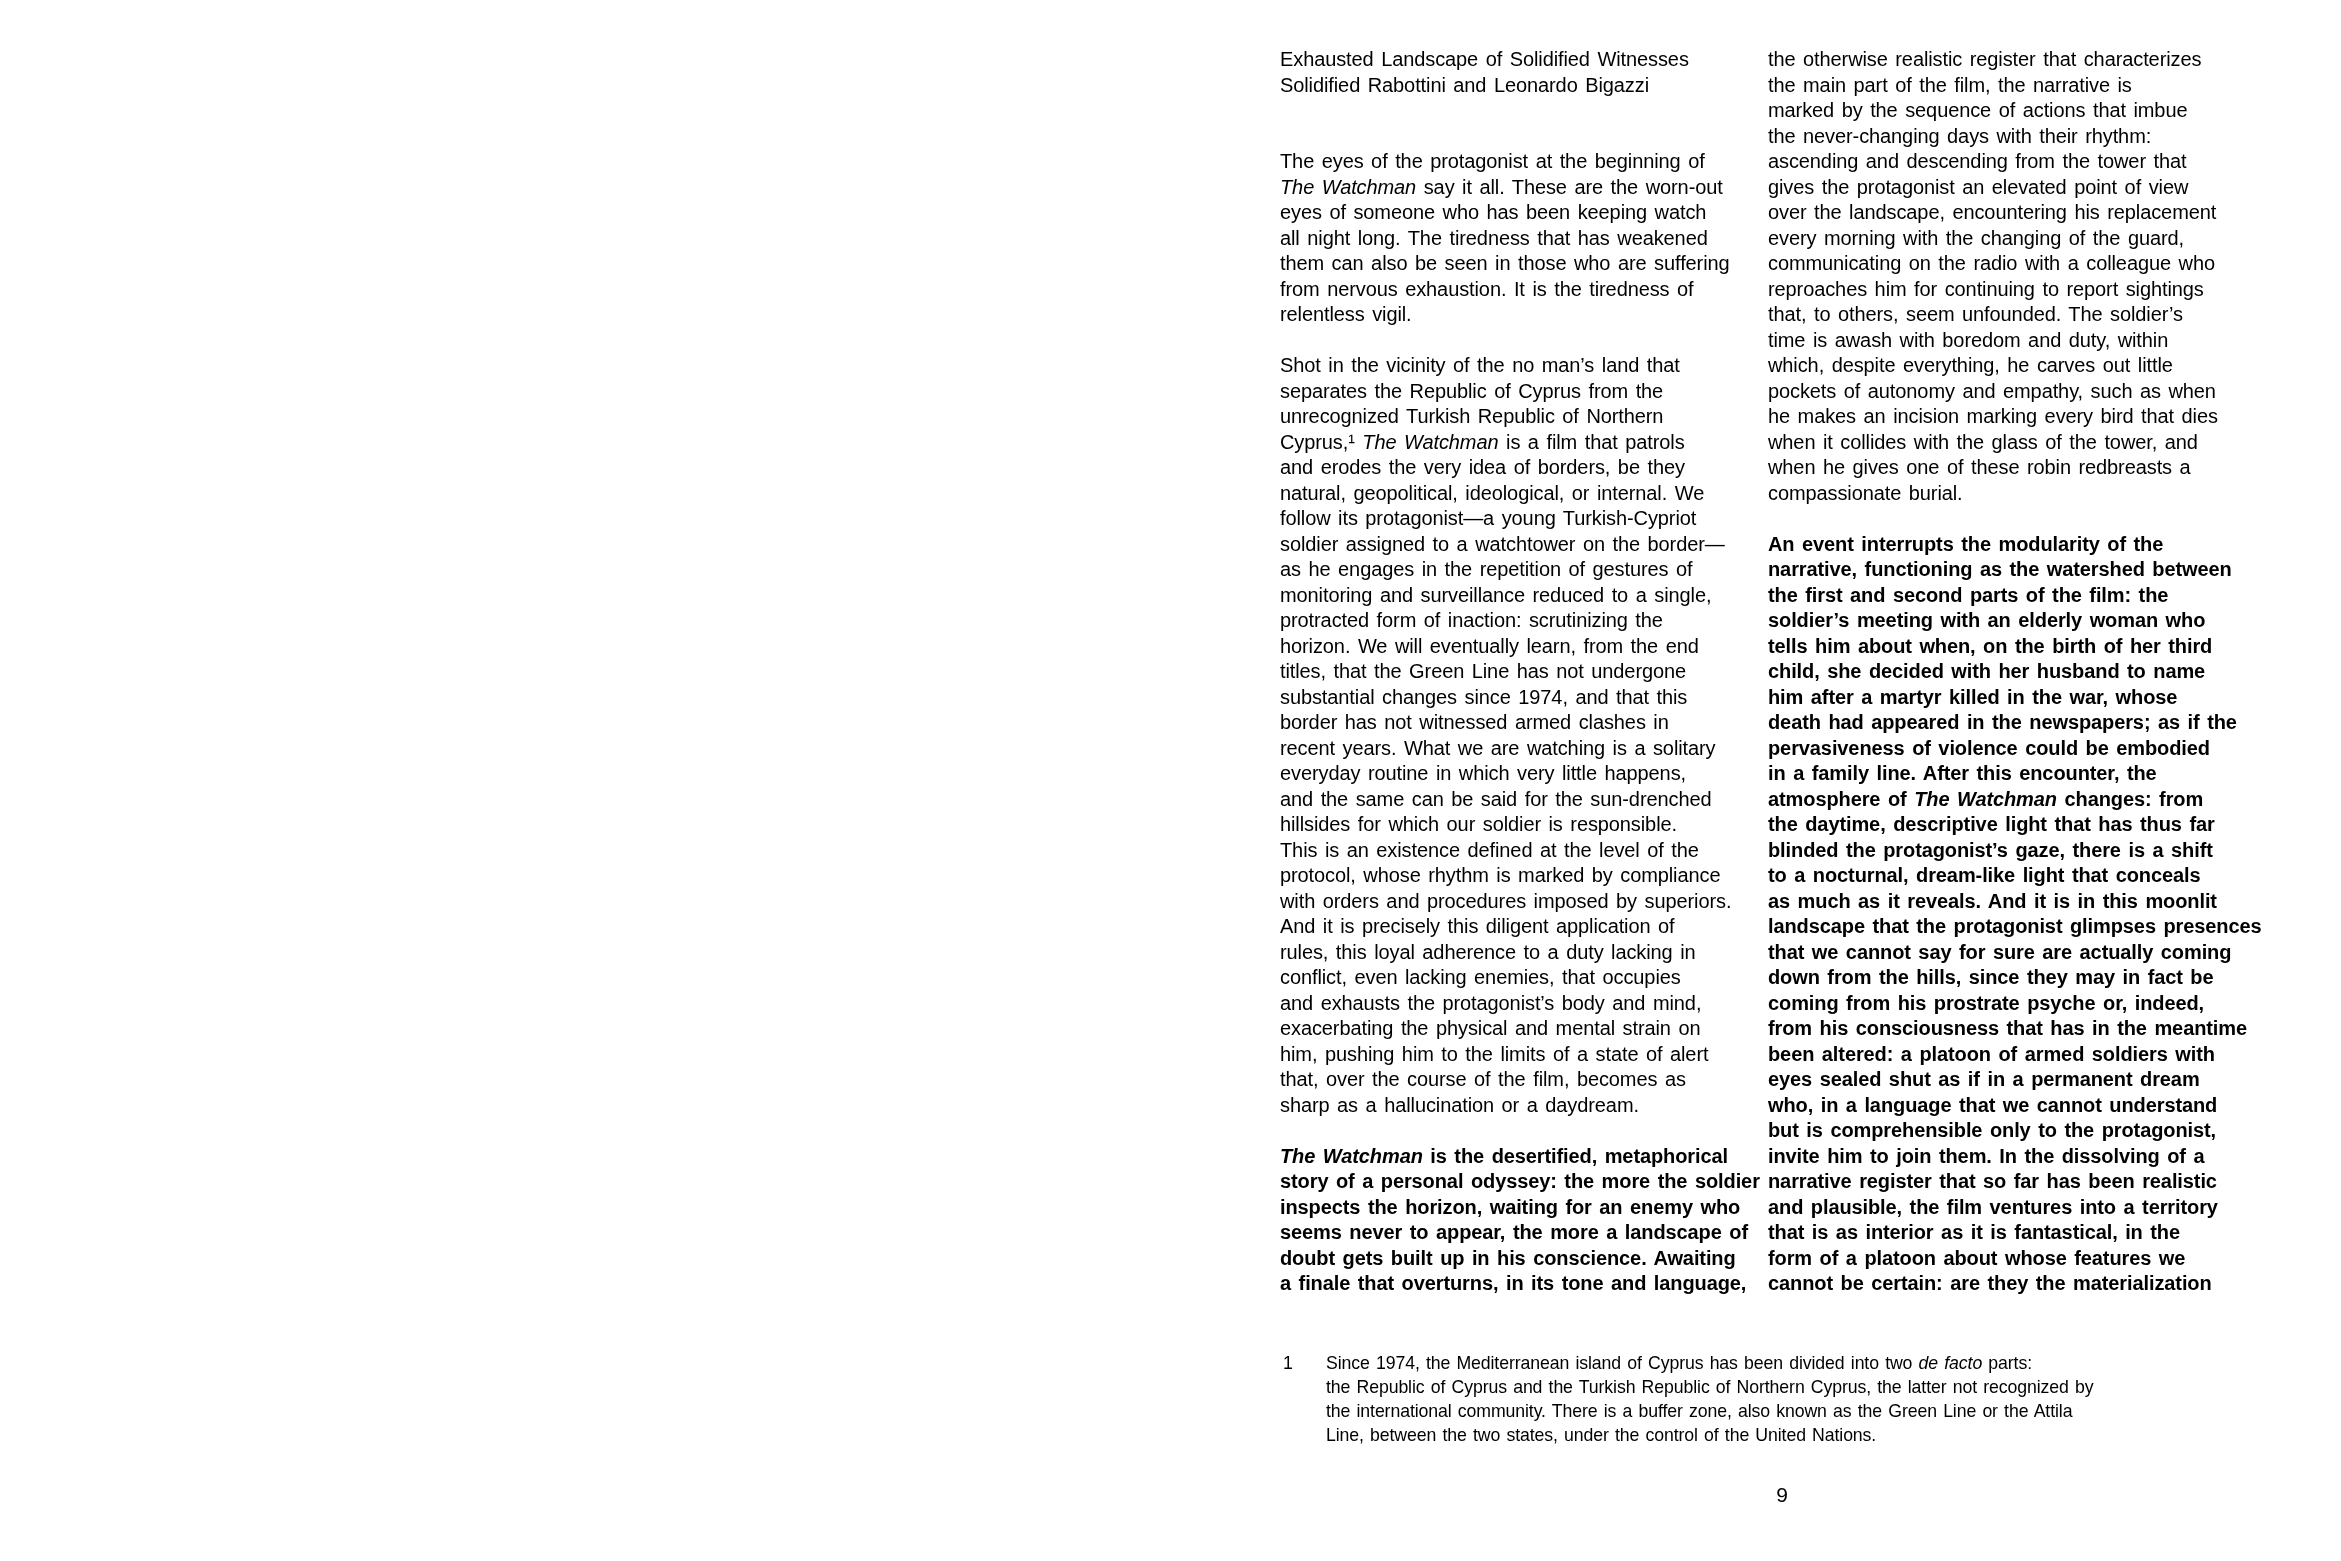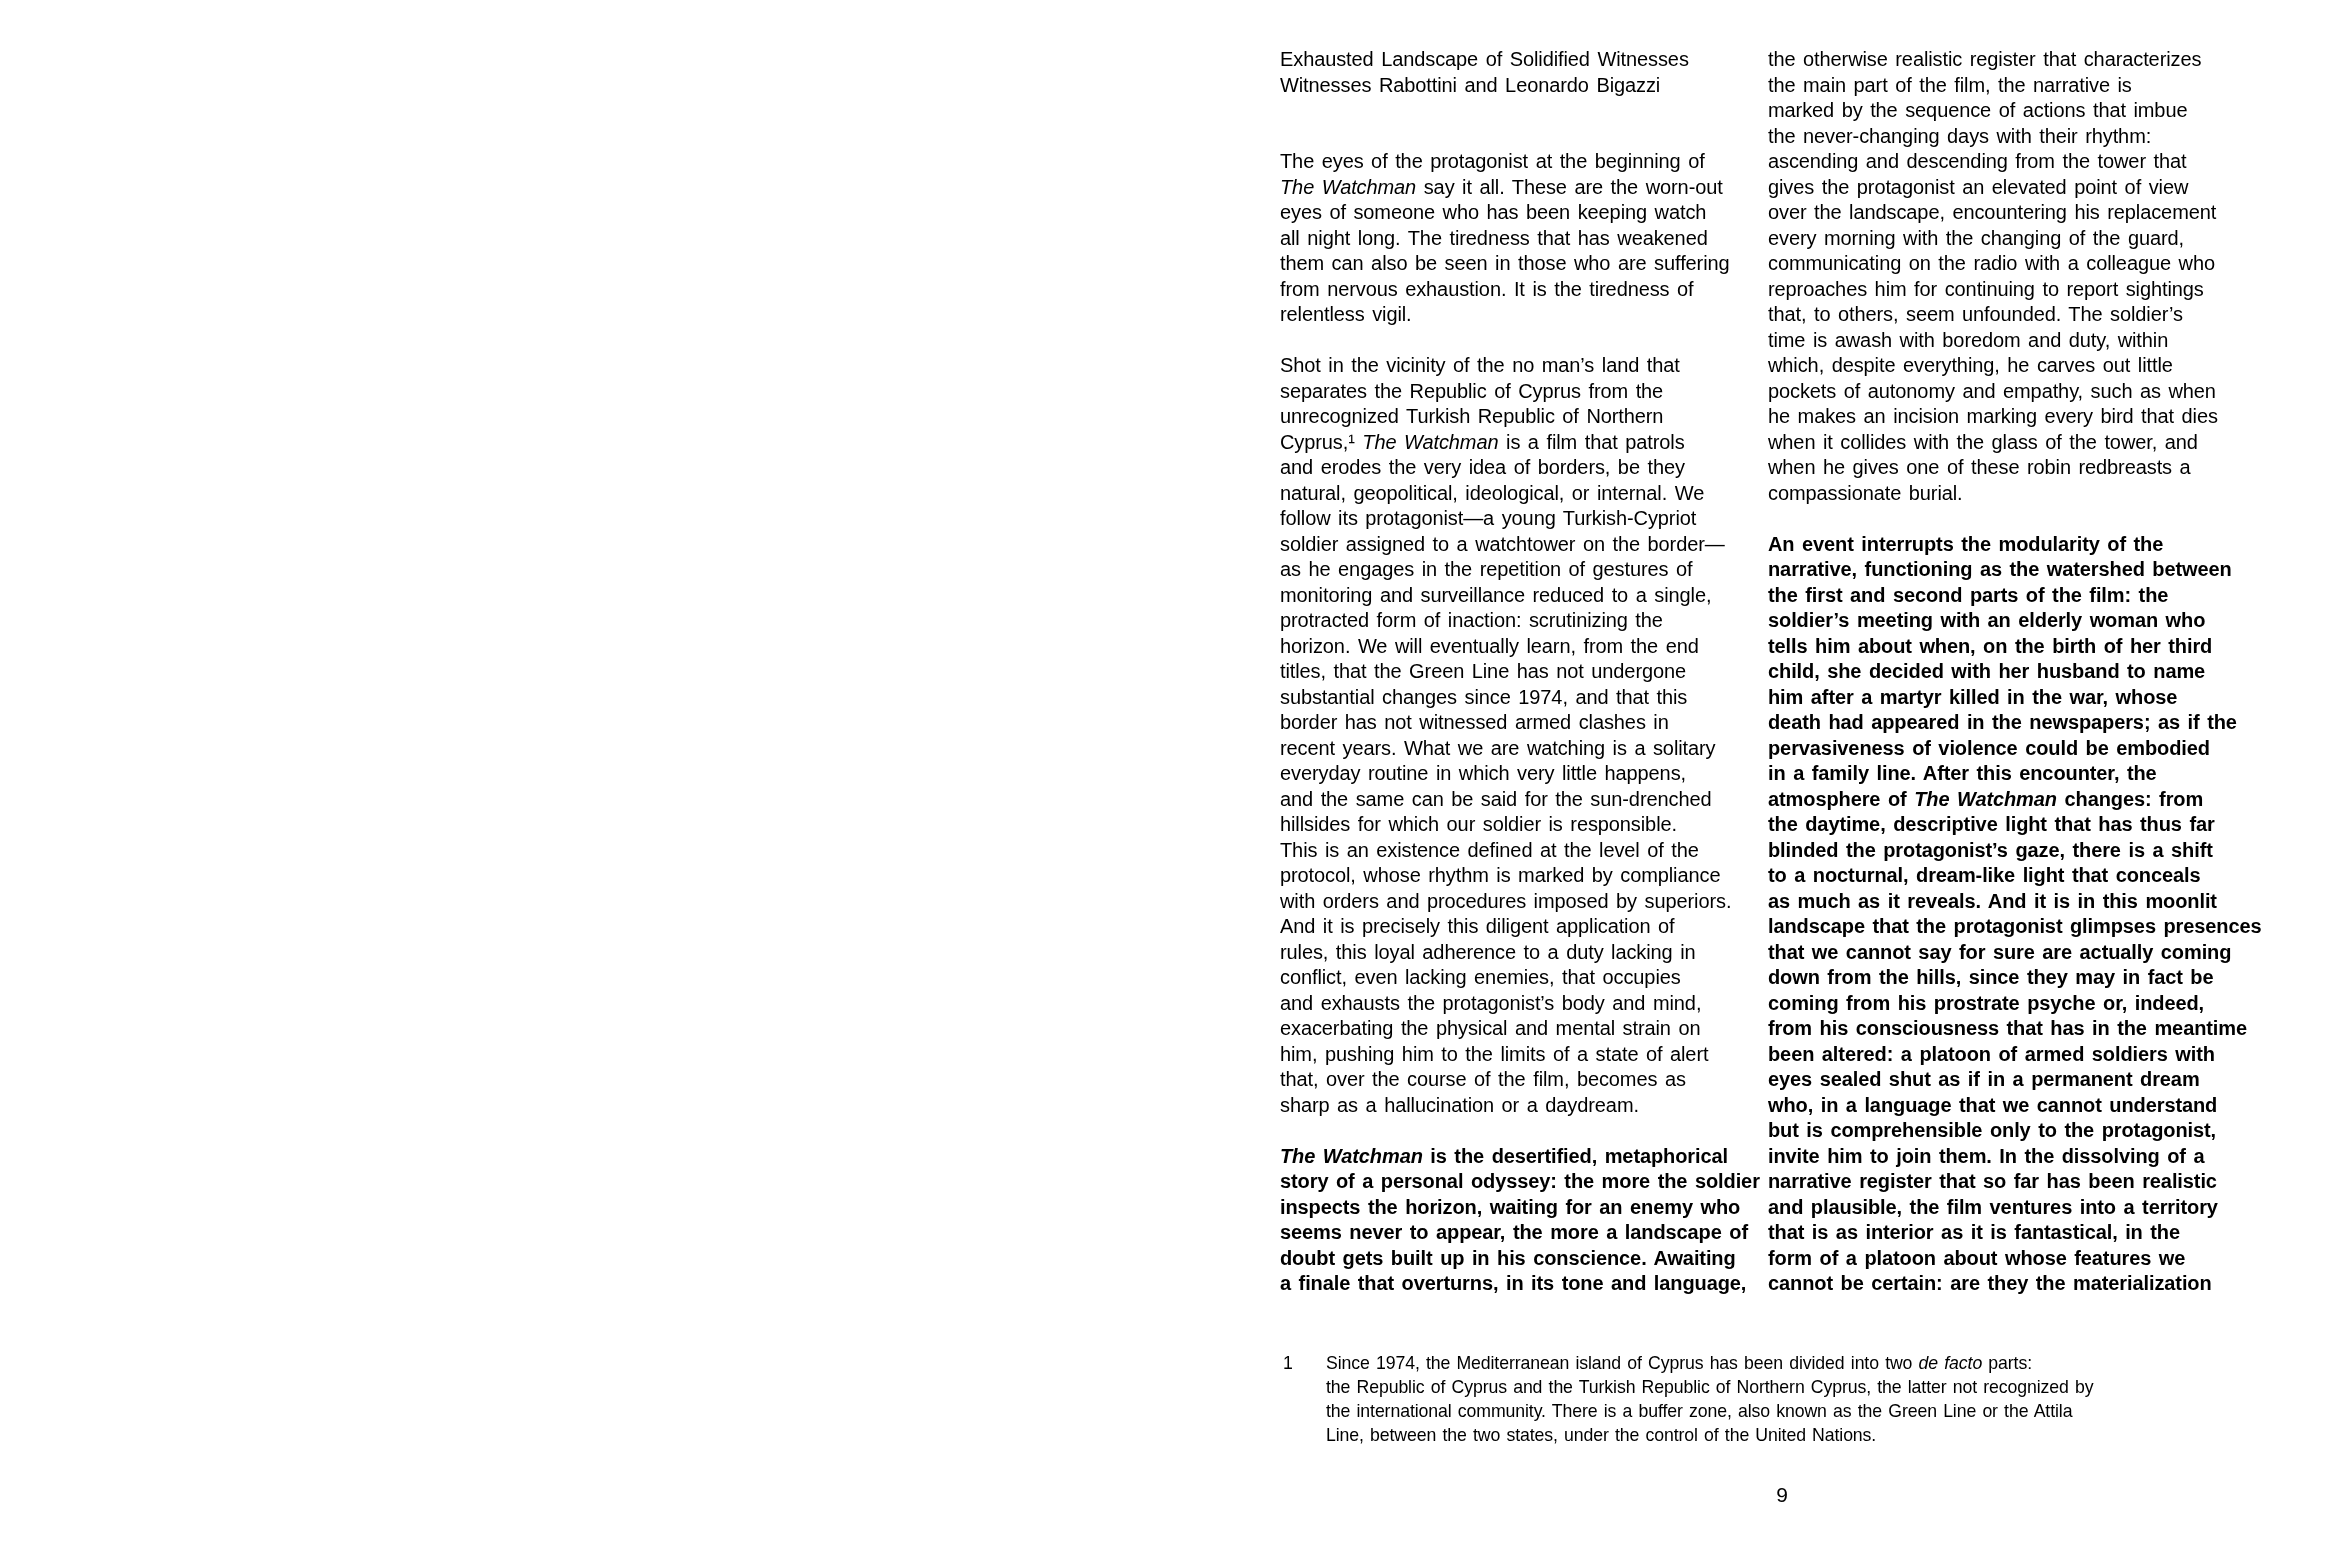--- a/index.html
+++ b/index.html
@@ -58,21 +58,21 @@
   }
 </style>
 </head>
 <body>
 
 <div class="sheet">
 
   <div class="col col1">
     <div class="header">
       <div>Exhausted Landscape of Solidified Witnesses</div>
-      <div>Witnesses Rabottini and Leonardo Bigazzi</div>
+      <div>Solidified Rabottini and Leonardo Bigazzi</div>
     </div>
     <div>
         <p class="para">The eyes of the protagonist at the beginning of<br><em>The Watchman</em> say it all. These are the worn-out<br>eyes of someone who has been keeping watch<br>all night long. The tiredness that has weakened<br>them can also be seen in those who are suffering<br>from nervous exhaustion. It is the tiredness of<br>relentless vigil.</p>
         <p class="para">Shot in the vicinity of the no man’s land that<br>separates the Republic of Cyprus from the<br>unrecognized Turkish Republic of Northern<br>Cyprus,¹ <em>The Watchman</em> is a film that patrols<br>and erodes the very idea of borders, be they<br>natural, geopolitical, ideological, or internal. We<br>follow its protagonist—a young Turkish-Cypriot<br>soldier assigned to a watchtower on the border—<br>as he engages in the repetition of gestures of<br>monitoring and surveillance reduced to a single,<br>protracted form of inaction: scrutinizing the<br>horizon. We will eventually learn, from the end<br>titles, that the Green Line has not undergone<br>substantial changes since 1974, and that this<br>border has not witnessed armed clashes in<br>recent years. What we are watching is a solitary<br>everyday routine in which very little happens,<br>and the same can be said for the sun-drenched<br>hillsides for which our soldier is responsible.<br>This is an existence defined at the level of the<br>protocol, whose rhythm is marked by compliance<br>with orders and procedures imposed by superiors.<br>And it is precisely this diligent application of<br>rules, this loyal adherence to a duty lacking in<br>conflict, even lacking enemies, that occupies<br>and exhausts the protagonist’s body and mind,<br>exacerbating the physical and mental strain on<br>him, pushing him to the limits of a state of alert<br>that, over the course of the film, becomes as<br>sharp as a hallucination or a daydream.</p>
         <p class="para"><em>The Watchman</em> is the desertified, metaphorical<br>story of a personal odyssey: the more the soldier<br>inspects the horizon, waiting for an enemy who<br>seems never to appear, the more a landscape of<br>doubt gets built up in his conscience. Awaiting<br>a finale that overturns, in its tone and language,</p>
       </div>
   </div>
 
   <div class="col col2">
     <div>

